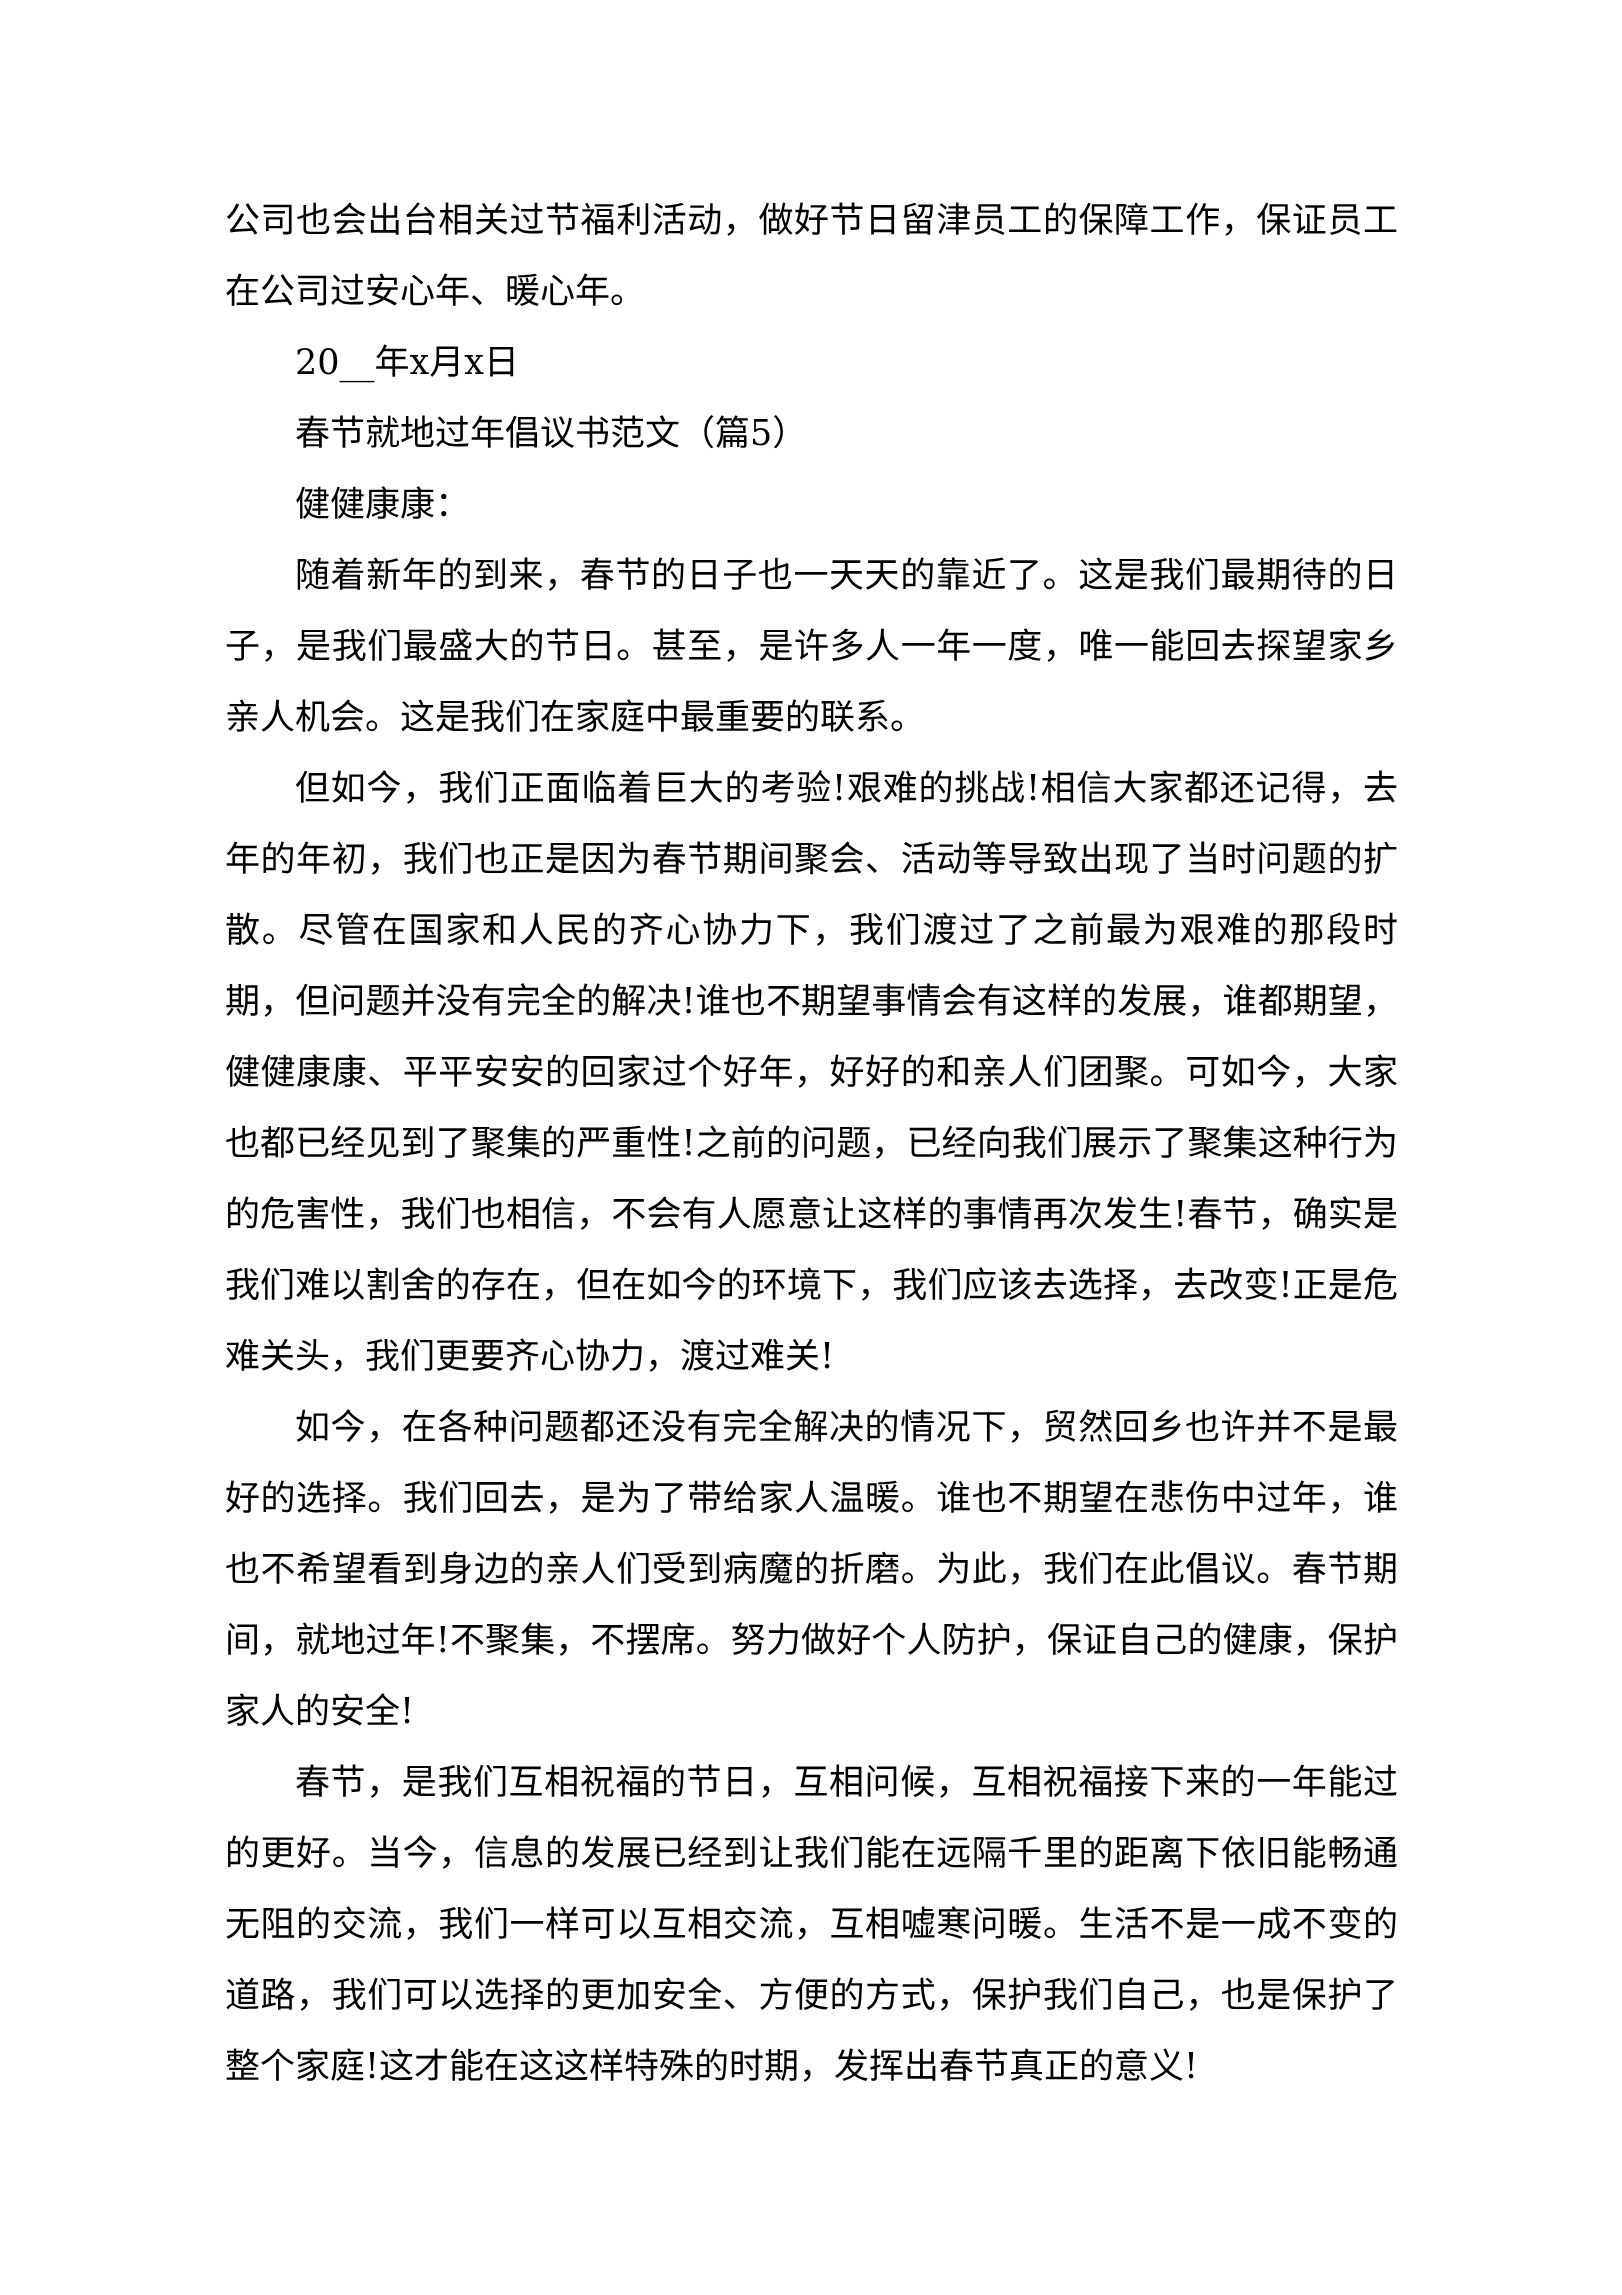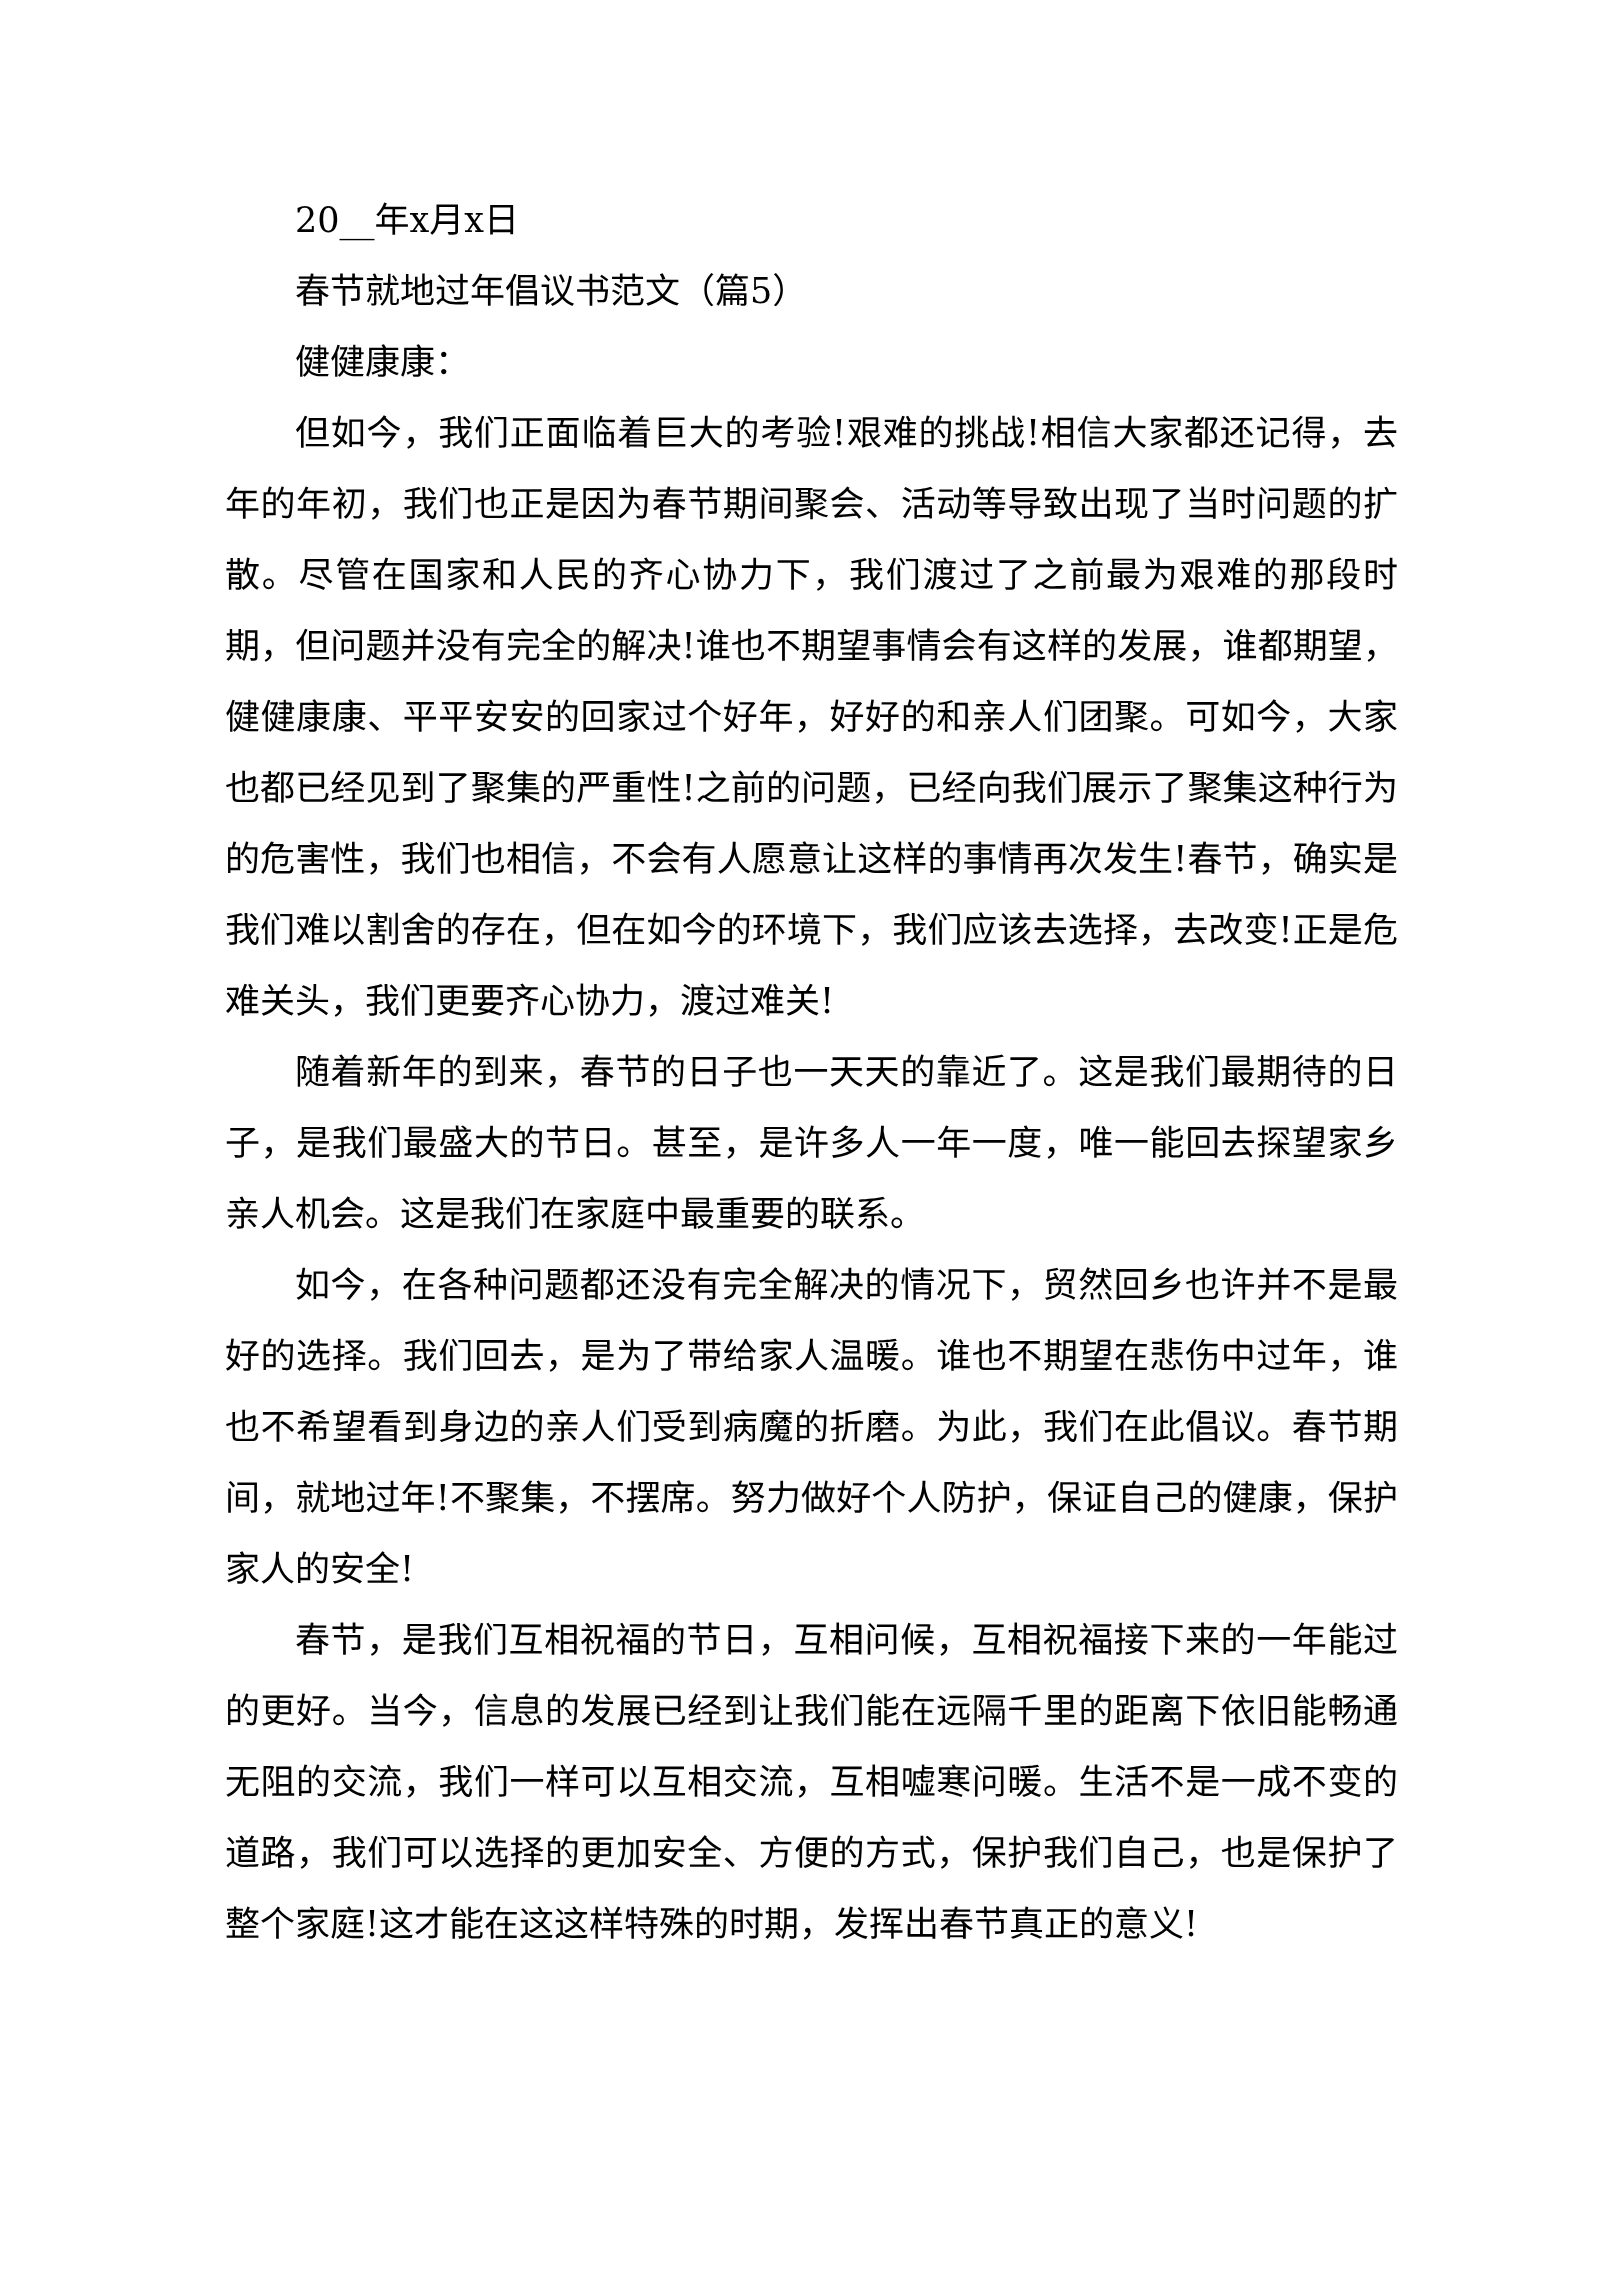--- a/index.html
+++ b/index.html
@@ -29,21 +29,22 @@
     word-break: break-all;
   }
   .para.indent {
     text-indent: 2em;
   }
 </style>
 </head>
 <body>
 
 <div class="page">
+  <p class="para">公司也会出台相关过节福利活动，做好节日留津员工的保障工作，保证员工在公司过安心年、暖心年。</p>
   <p class="para indent">20__年x月x日</p>
   <p class="para indent">春节就地过年倡议书范文（篇5）</p>
   <p class="para indent">健健康康：</p>
+  <p class="para indent">随着新年的到来，春节的日子也一天天的靠近了。这是我们最期待的日子，是我们最盛大的节日。甚至，是许多人一年一度，唯一能回去探望家乡亲人机会。这是我们在家庭中最重要的联系。</p>
   <p class="para indent">但如今，我们正面临着巨大的考验!艰难的挑战!相信大家都还记得，去年的年初，我们也正是因为春节期间聚会、活动等导致出现了当时问题的扩散。尽管在国家和人民的齐心协力下，我们渡过了之前最为艰难的那段时期，但问题并没有完全的解决!谁也不期望事情会有这样的发展，谁都期望，健健康康、平平安安的回家过个好年，好好的和亲人们团聚。可如今，大家也都已经见到了聚集的严重性!之前的问题，已经向我们展示了聚集这种行为的危害性，我们也相信，不会有人愿意让这样的事情再次发生!春节，确实是我们难以割舍的存在，但在如今的环境下，我们应该去选择，去改变!正是危难关头，我们更要齐心协力，渡过难关!</p>
-  <p class="para indent">随着新年的到来，春节的日子也一天天的靠近了。这是我们最期待的日子，是我们最盛大的节日。甚至，是许多人一年一度，唯一能回去探望家乡亲人机会。这是我们在家庭中最重要的联系。</p>
   <p class="para indent">如今，在各种问题都还没有完全解决的情况下，贸然回乡也许并不是最好的选择。我们回去，是为了带给家人温暖。谁也不期望在悲伤中过年，谁也不希望看到身边的亲人们受到病魔的折磨。为此，我们在此倡议。春节期间，就地过年!不聚集，不摆席。努力做好个人防护，保证自己的健康，保护家人的安全!</p>
   <p class="para indent">春节，是我们互相祝福的节日，互相问候，互相祝福接下来的一年能过的更好。当今，信息的发展已经到让我们能在远隔千里的距离下依旧能畅通无阻的交流，我们一样可以互相交流，互相嘘寒问暖。生活不是一成不变的道路，我们可以选择的更加安全、方便的方式，保护我们自己，也是保护了整个家庭!这才能在这这样特殊的时期，发挥出春节真正的意义!</p>
 </div>
 
 
 </body></html>

